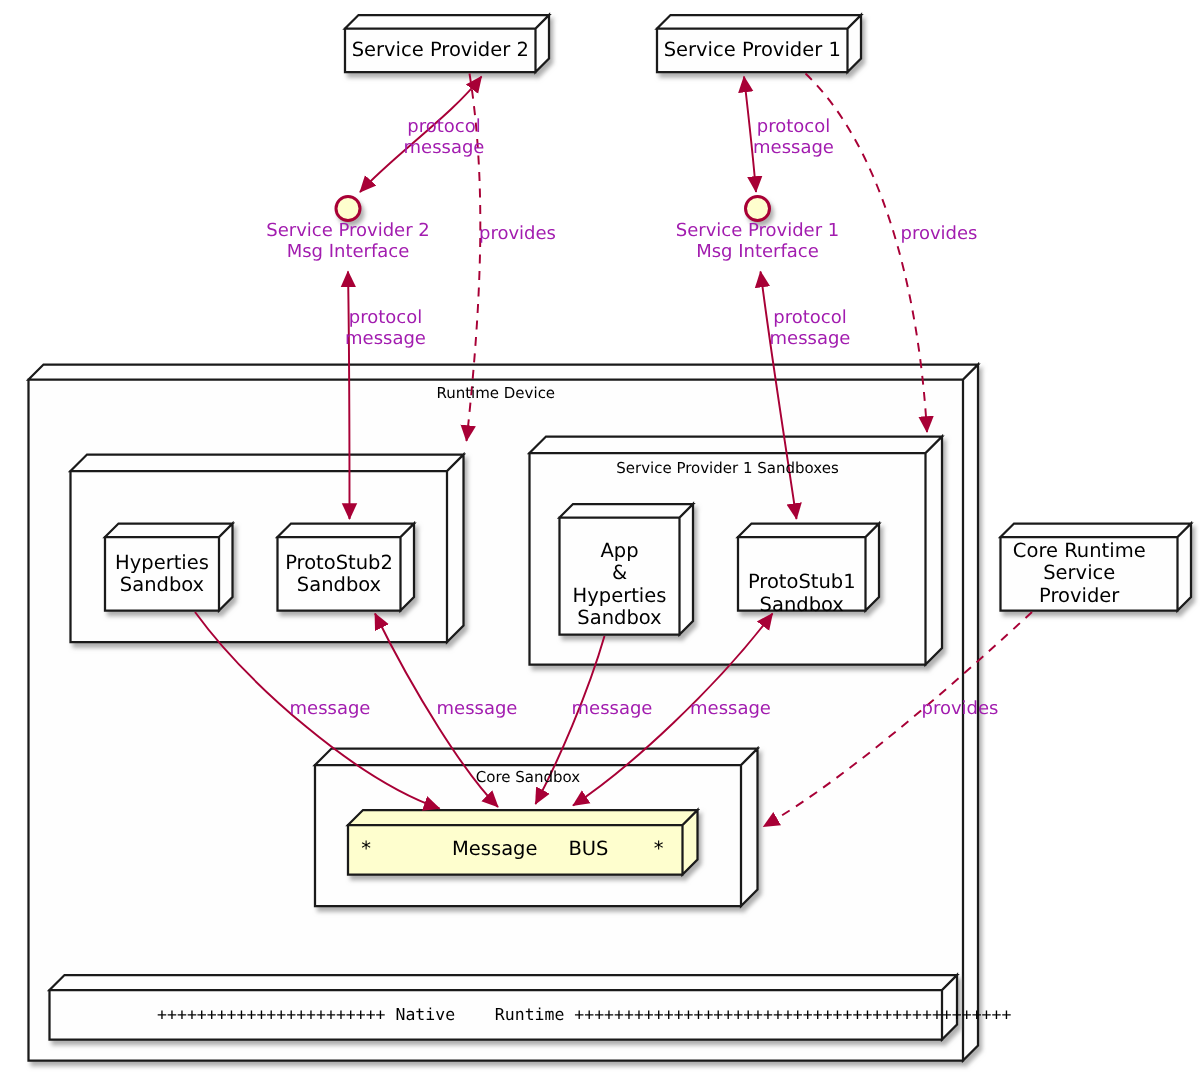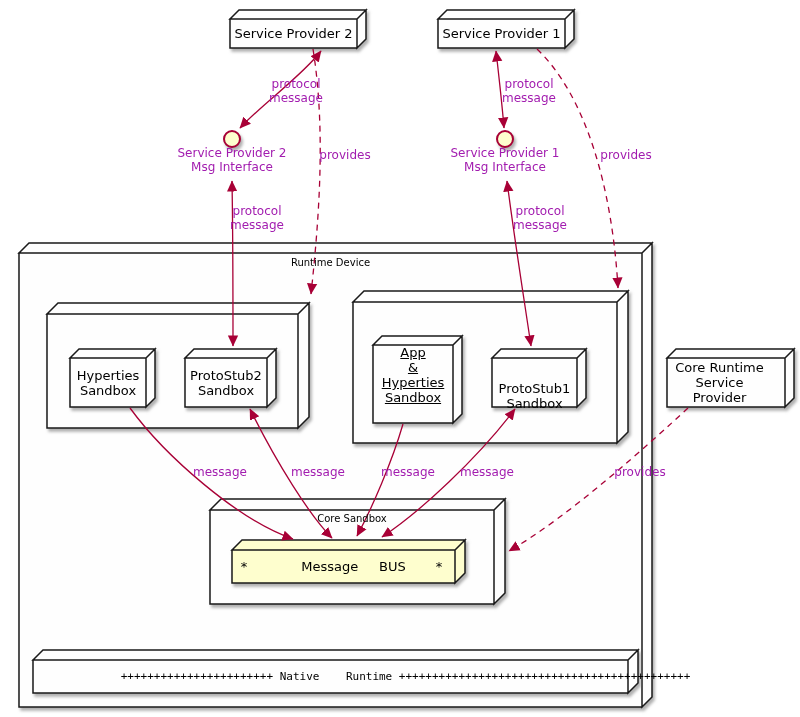--- a/index.html
+++ b/index.html
@@ -98,33 +98,34 @@
   <div class="lbl" style="left:313px; top:148px; width:64px;">provides</div>
   <div class="lbl" style="left:594px; top:148px; width:64px;">provides</div>
   <div class="lbl" style="left:608px; top:465px; width:64px;">provides</div>
 
   <div class="lbl" style="left:188px; top:465px; width:64px;">message</div>
   <div class="lbl" style="left:286px; top:465px; width:64px;">message</div>
   <div class="lbl" style="left:376px; top:465px; width:64px;">message</div>
   <div class="lbl" style="left:455px; top:465px; width:64px;">message</div>
 
   <div class="ttl" style="left:19px; top:257px; width:623px;">Runtime Device</div>
+  <div class="ttl" style="left:353px; top:307px; width:264px;">Service Provider 1 Sandboxes</div>
   <div class="ttl" style="left:210px; top:513px; width:284px;">Core Sandbox</div>
 
   <div class="node-lbl" style="left:70px; top:358px; width:76px; height:49px;">Hyperties
 Sandbox</div>
   <div class="node-lbl" style="left:185px; top:358px; width:82px; height:49px;border-radius:21px;">ProtoStub2
 Sandbox</div>
-  <div class="node-lbl" style="left:373px; top:345px; width:80px; height:60px;text-decoration:underline;">App
+  <div class="node-lbl" style="left:373px; top:360px; width:80px; height:60px;">App
 &amp;
 Hyperties
 Sandbox</div>
   <div class="node-lbl" style="left:492px; top:364px; width:85px; height:63px;">ProtoStub1
 Sandbox</div>
   <div class="node-lbl" style="left:667px; top:358px; width:105px; height:49px;">Core Runtime
 Service Provider</div>
 
   <div class="node-lbl" style="left:236px; top:550px; width:16px; height:33px;">*</div>
   <div class="node-lbl pre" style="left:242px; top:550px; width:223px; height:33px;">Message     BUS</div>
   <div class="node-lbl" style="left:431px; top:550px; width:16px; height:33px;">*</div>
 
-  <div class="node-lbl mono pre" style="left:33px; top:660px; width:713px; height:33px;margin-left:16px;">+++++++++++++++++++++++ Native    Runtime ++++++++++++++++++++++++++++++++++++++++++++</div>
+  <div class="node-lbl mono pre" style="left:33px; top:660px; width:713px; height:33px;">+++++++++++++++++++++++ Native    Runtime ++++++++++++++++++++++++++++++++++++++++++++</div>
 </div>
 
 </body></html>

